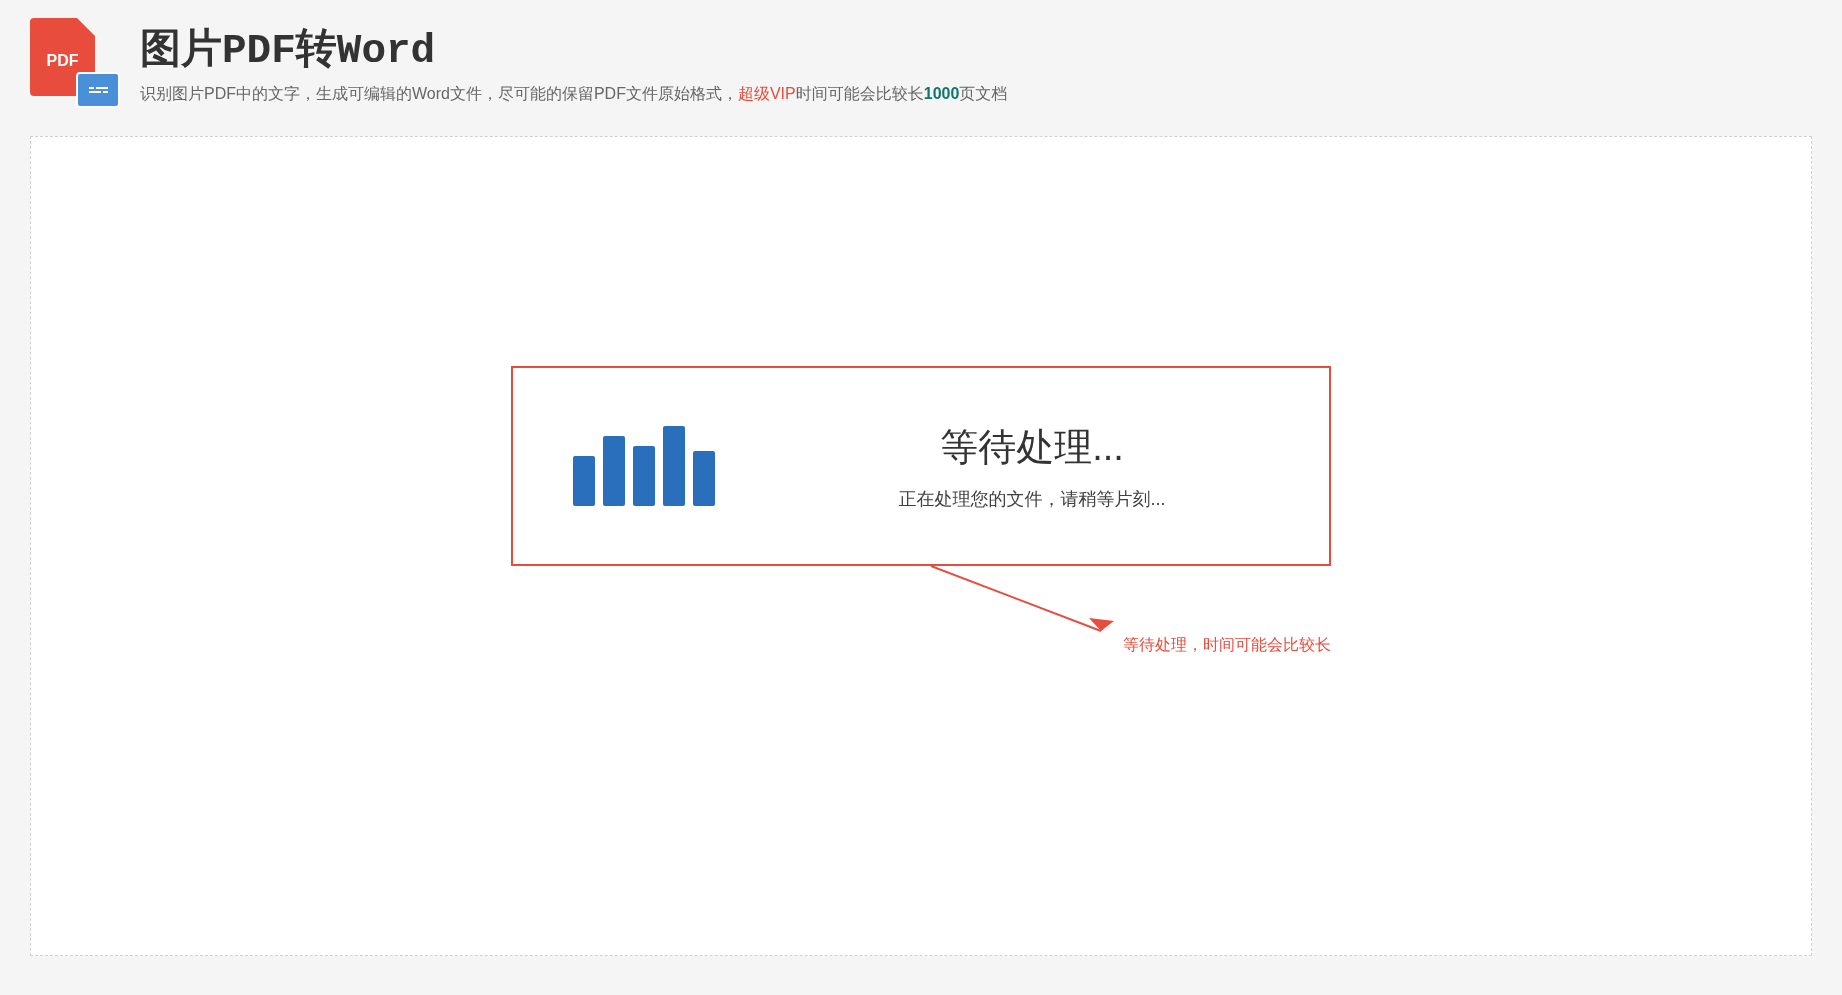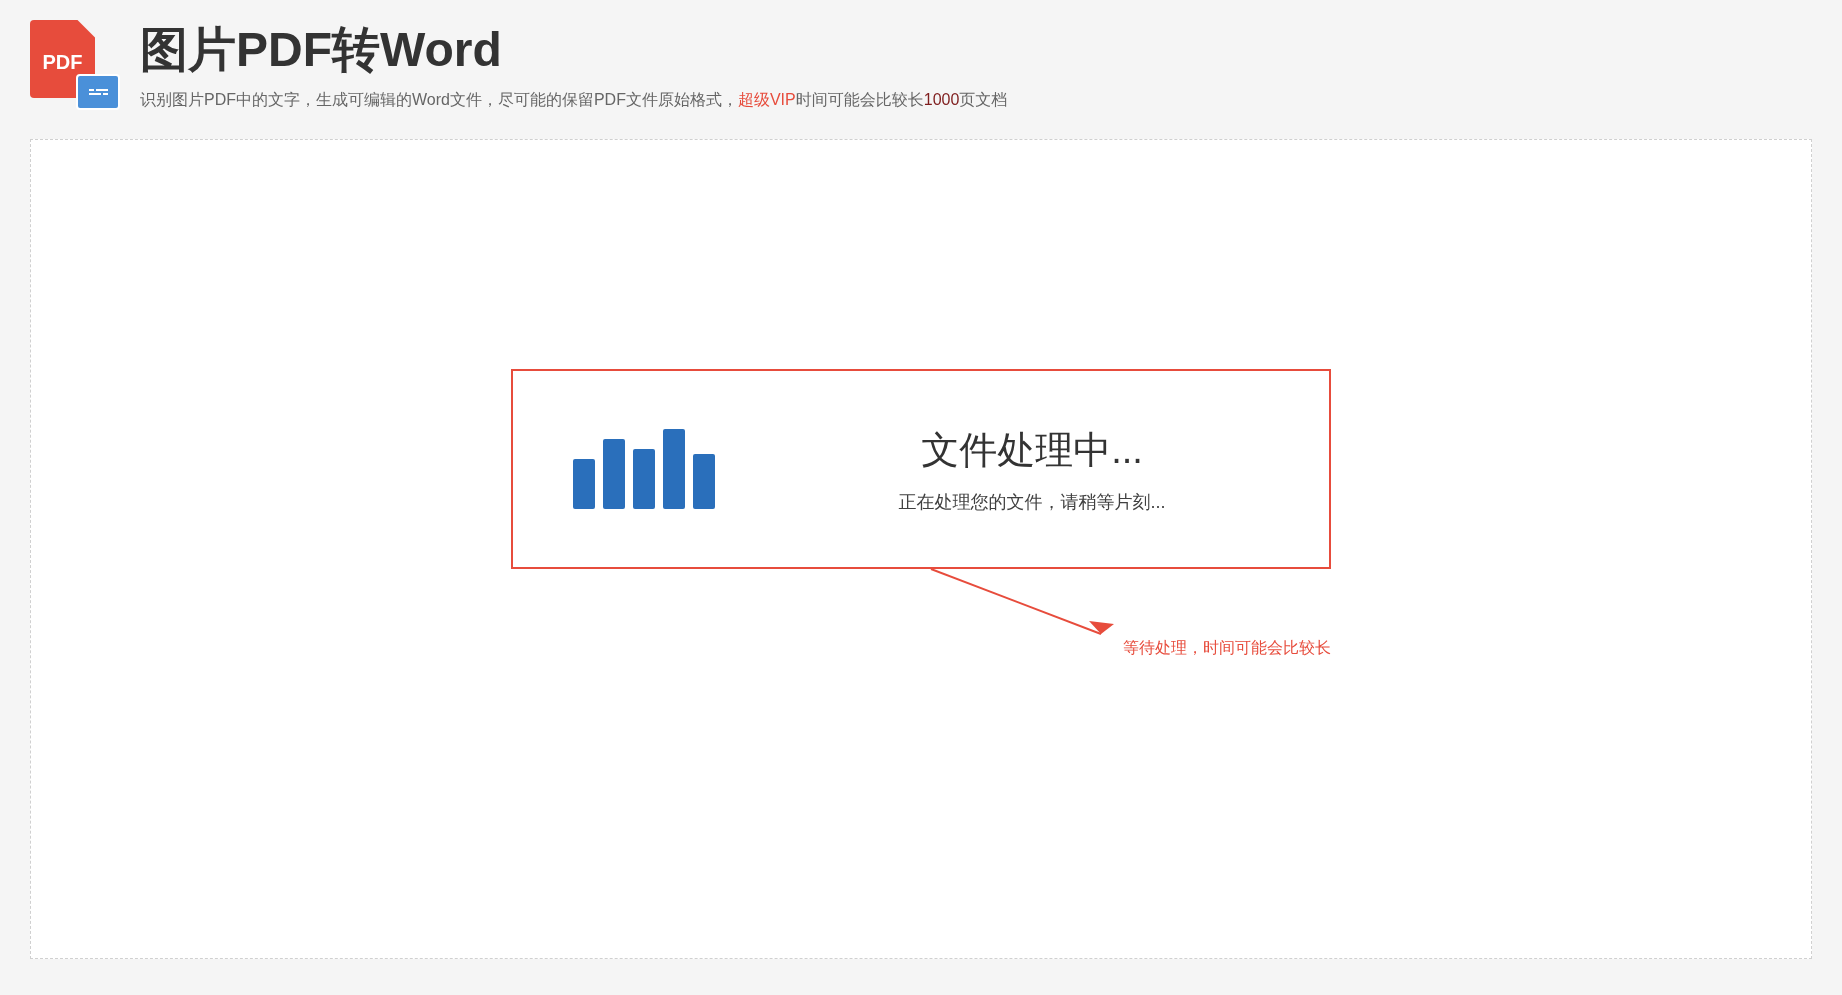--- a/index.html
+++ b/index.html
@@ -68,39 +68,40 @@
       background: white;
     }
 
     .header-text {
       display: flex;
       flex-direction: column;
       gap: 8px;
     }
 
     .header-title {
-      font-size: 48px;
+      font-size: 41px;
       font-weight: 600;
       color: #333;
+      font-family: Liberation Mono, monospace;
     }
 
     .header-desc {
       font-size: 16px;
       color: #666;
     }
 
     .header-desc .vip-text {
       color: #e74c3c;
       font-weight: normal;
       margin-top: 24px;
     }
 
     .header-desc .count-text {
-      color: #7f1d1d;
-      font-weight: normal;
+      color: #0f766e;
+      font-weight: bold;
     }
 
     .main-content {
       margin: 10px 30px;
       background-color: #ffffff;
       border: 1px dashed #d0d0d0;
       min-height: 820px;
       display: flex;
       align-items: center;
       justify-content: center;
@@ -208,21 +209,21 @@
       top: 0;
       right: 0;
       width: 18px;
       height: 18px;
       background: #f5f5f5;
       clip-path: polygon(100% 0, 0 0, 100% 100%);
     }
 
     .pdf-text-label {
       color: white;
-      font-size: 20px;
+      font-size: 16px;
       font-weight: bold;
       margin-top: 8px;
     }
   </style>
 </head>
 <body>
 
 <div class="header">
   <div class="icon-container">
     <div class="pdf-shape">
@@ -254,21 +255,21 @@
   <div class="processing-area">
     <div class="processing-box">
       <div class="bars-animation">
         <div class="bar bar-1"></div>
         <div class="bar bar-2"></div>
         <div class="bar bar-3"></div>
         <div class="bar bar-4"></div>
         <div class="bar bar-5"></div>
       </div>
       <div class="processing-text">
-        <div class="processing-title">文件处理中...</div>
+        <div class="processing-title">等待处理...</div>
         <div class="processing-subtitle">正在处理您的文件，请稍等片刻...</div>
       </div>
     </div>
 
     <div class="annotation-area">
       <svg class="arrow-line" viewBox="0 0 820 100" xmlns="http://www.w3.org/2000/svg">
         <line x1="420" y1="0" x2="590" y2="65" stroke="#e74c3c" stroke-width="2"></line>
         <polygon points="590,65 578,52 603,55" fill="#e74c3c"></polygon>
       </svg>
       <div class="annotation-text">等待处理，时间可能会比较长</div>

